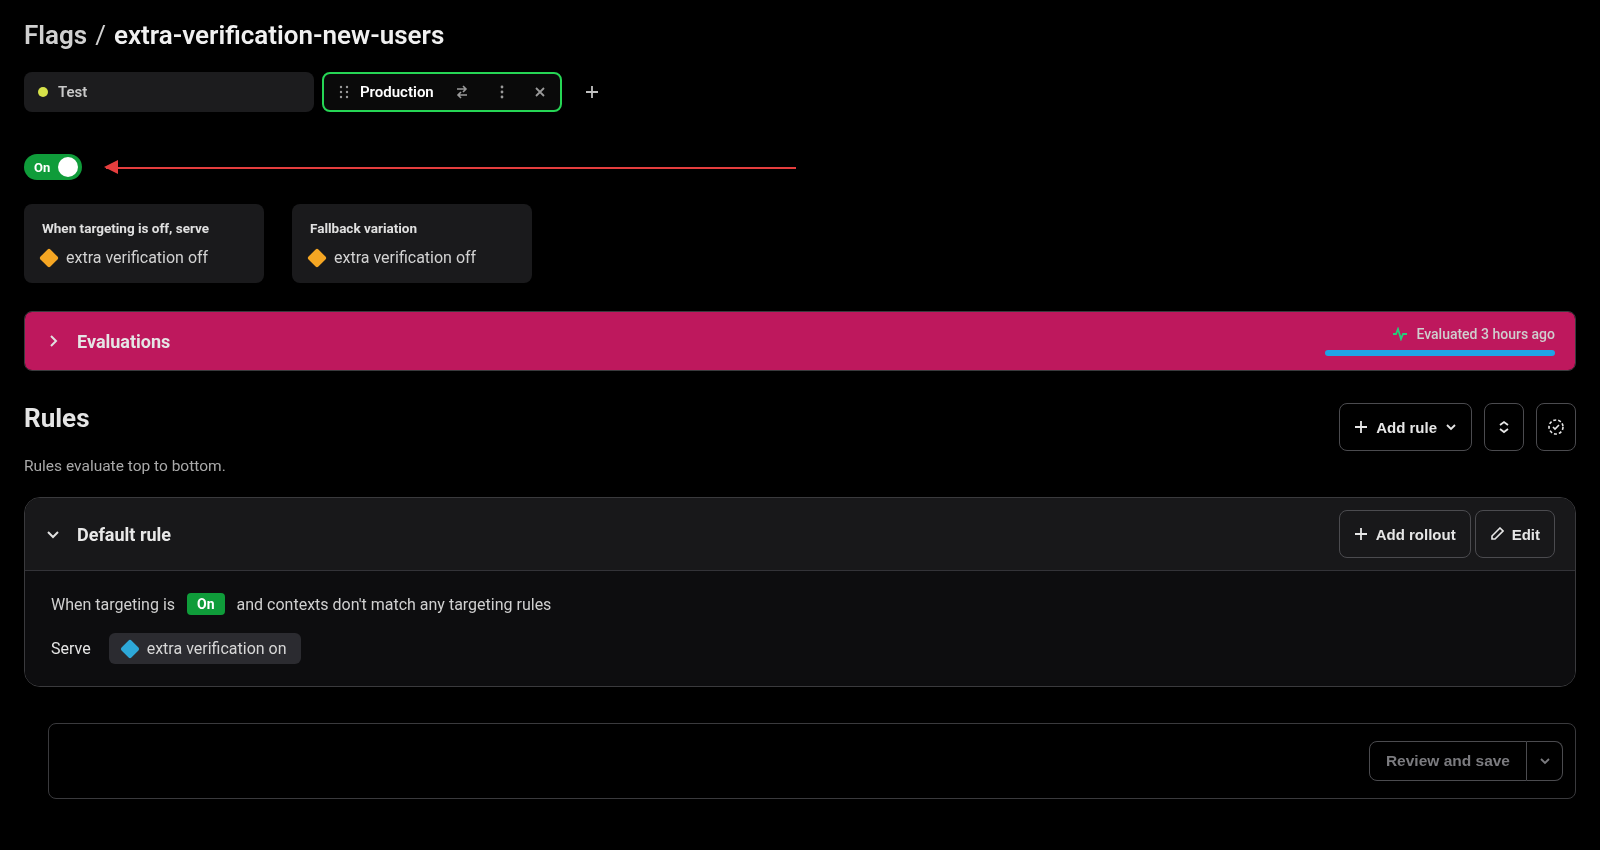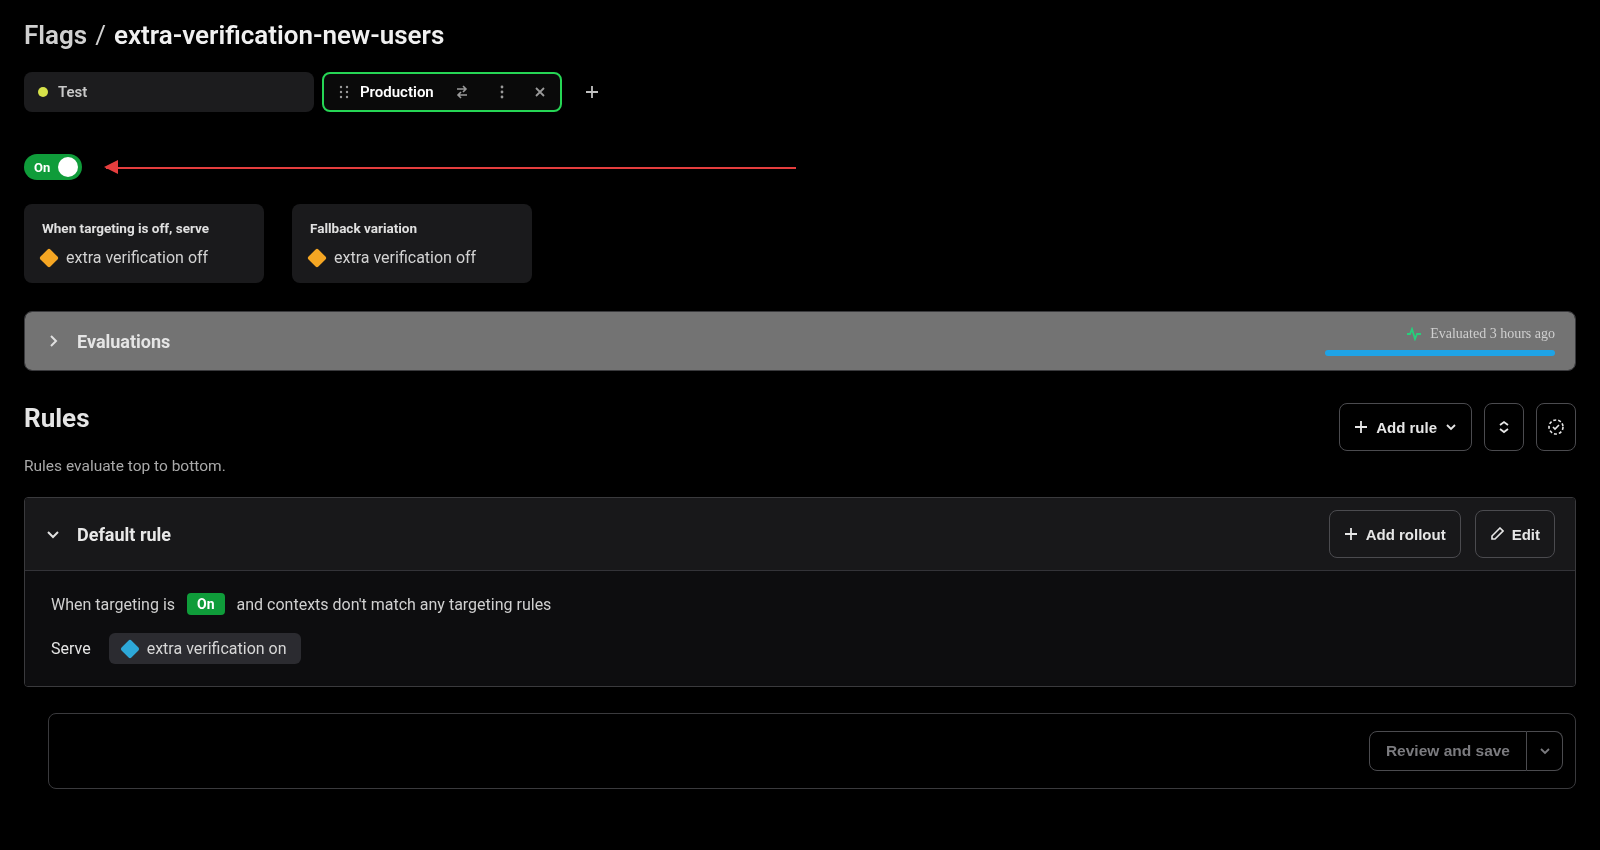--- a/index.html
+++ b/index.html
@@ -137,27 +137,27 @@
     margin-bottom: 32px;
   }
   .panel-header {
     display:flex; align-items:center; gap:16px;
     padding:14px 20px;
     font-weight:700;
     font-size:18px;
   }
   .panel-header.evals {
     justify-content:space-between;
-    background:#737373;
+    background:#be185d;
   }
   .eval-right {
     display:flex; flex-direction:column; align-items:flex-end; gap:8px;
   }
   .eval-status {
-    display:flex; align-items:center; gap:8px; font-size:14px; color:#cfcfcf; font-weight:500;font-family:Liberation Serif, serif;
+    display:flex; align-items:center; gap:8px; font-size:14px; color:#cfcfcf; font-weight:500;
   }
   .pulse { color:#25d07b; }
   .eval-bar { width:230px; height:6px; border-radius:3px; background:#1fa3e6; }
 
   
   .rules-head {
     display:flex; align-items:flex-start; justify-content:space-between;
     margin-bottom: 6px;
   }
   .rules-title { font-size:26px; font-weight:700;}
@@ -169,23 +169,23 @@
     border:1px solid #4b4b4f; color:#e6e6e6;
     background:transparent; border-radius:8px;
     height:48px; padding:0 14px; font-weight:600; font-size:15px;
     cursor:pointer;
   }
   .btn.icon-only { width:40px; padding:0; justify-content:center;}
 
   
   .rule-panel {
     border:1px solid #3a3a3d;
-    border-radius:4px;
+    border-radius:16px;
     overflow:hidden;
-    margin-bottom: 26px;
+    margin-bottom: 36px;
   }
   .rule-head {
     display:flex; align-items:center; justify-content:space-between;
     background:#18181a; padding:12px 20px;
     border-bottom:1px solid #333338;
   }
   .rule-head-left { display:flex; align-items:center; gap:16px;}
   .rule-title { font-size:18px; font-weight:700; color:#e8e8e8;}
   .rule-body { padding:22px 26px; background:#0d0d0f;}
   .rule-line { display:flex; align-items:center; gap:12px; font-size:16px; color:#d0d0d0; margin-bottom:18px; flex-wrap:wrap;}
@@ -367,21 +367,21 @@
 <div class="rule-panel">
   <div class="rule-head">
     <div class="rule-head-left">
       <span>
         <svg class="chev" viewBox="0 0 16 16" fill="none" stroke="#e0e0e0" stroke-width="2">
             <path d="M3 6l5 5 5-5"></path>
           </svg>
       </span>
       <span class="rule-title">Default rule</span>
     </div>
-    <div style="display:flex; gap:14px;">
+    <div style="display:flex; gap:4px;">
       <button class="btn">
         <svg width="14" height="14" viewBox="0 0 14 14" stroke="currentColor" stroke-width="1.8">
             <path d="M7 1v12M1 7h12"></path>
           </svg>
         <span>Add rollout</span>
       </button>
       <button class="btn">
         <svg width="14" height="14" viewBox="0 0 14 14" fill="none" stroke="currentColor" stroke-width="1.6">
             <path d="M10 1l3 3L5 12H2V9z"></path>
           </svg>

